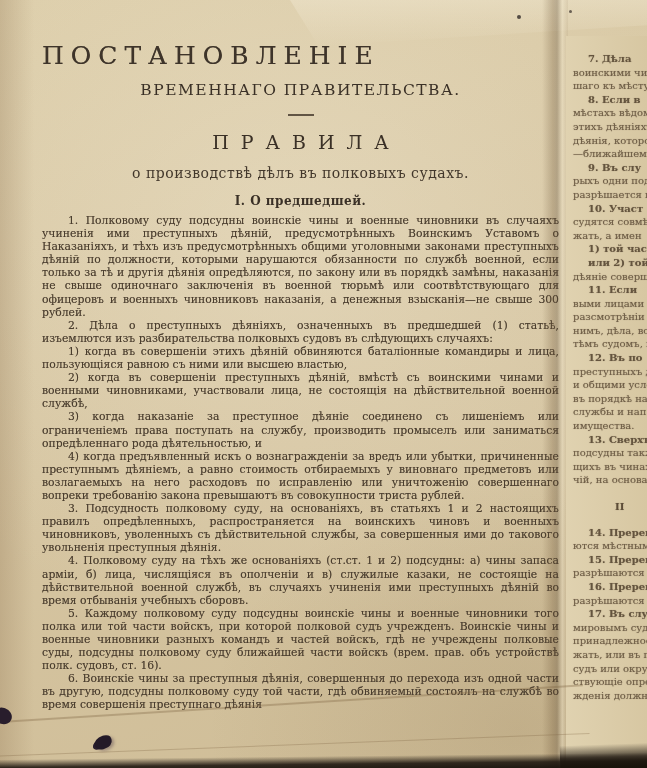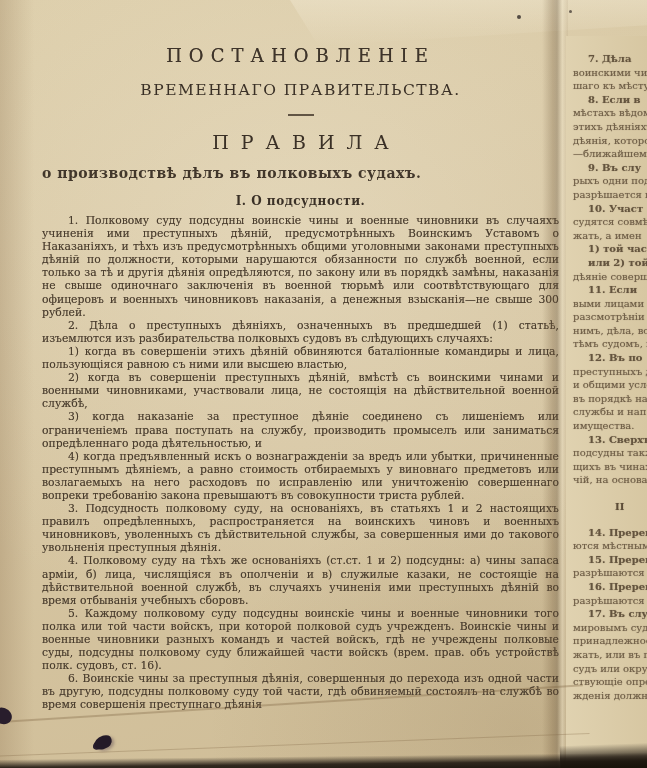--- a/index.html
+++ b/index.html
@@ -28,29 +28,29 @@
   .edge-strip{position:absolute;left:566px;top:16px;width:81px;height:751px;overflow:hidden;
     background:linear-gradient(to right,#e0d2b0,#d7c7a2);margin-top:20px;}
   .edge-lines{position:absolute;top:16px;left:7px;width:220px;
     font-size:10px;line-height:13.6px;color:#6e5d46;
     text-shadow:0 0 1px rgba(110,93,70,0.55);white-space:nowrap;}
   .edge-line{white-space:nowrap;}
   .edge-line.ind{padding-left:15px;font-weight:600;color:#64543e;}
   .edge-line.head{margin:13px 0 12px;padding-left:42px;font-weight:bold;color:#5d4d38;}
   
   .main-col{position:absolute;left:42px;top:30px;width:517px;color:#46392b;}
-  .doc-title{margin:14px 0 0;text-align:center;font-weight:normal;
-    font-size:18px;line-height:24px;letter-spacing:7px;color:#3e342a;
+  .doc-title{margin:14px 0 0;text-align:left;font-weight:normal;
+    font-size:25px;line-height:24px;letter-spacing:7px;color:#3e342a;
     text-shadow:0 0 0.5px rgba(62,52,42,0.65);}
   .doc-subtitle{margin:13px 0 0;text-align:center;font-weight:normal;
     font-size:15.5px;line-height:19px;letter-spacing:1.5px;color:#3a3026;}
   .rule{width:26px;height:2px;background:#4a3e30;margin:14px auto 0;opacity:.85;}
   .rules-title{margin:14px 0 0;text-align:center;font-weight:normal;
     font-size:19px;line-height:24px;letter-spacing:12px;padding-left:12px;color:#3a3026;}
-  .rules-subtitle{margin:10px 0 0;text-align:left;font-weight:bold;
+  .rules-subtitle{margin:10px 0 0;text-align:center;font-weight:normal;
     font-size:14px;line-height:18px;letter-spacing:0.5px;color:#42372b;}
   .section-heading{margin:12px 0 0;text-align:center;font-weight:bold;
     font-size:12px;line-height:14px;letter-spacing:0.5px;color:#3a3026;}
   .body-text{margin-top:6px;font-size:10.8px;line-height:13.1px;
     text-align:justify;color:#4a3d2e;text-shadow:0 0 0.4px rgba(74,61,46,0.5);}
   .para{margin:0;text-indent:26px;}
   
   .crease1{position:absolute;left:-16px;top:722px;width:600px;height:1.6px;
     background:rgba(125,100,66,0.35);transform:rotate(-3.6deg);transform-origin:left center;}
   .crease2{position:absolute;left:-10px;top:756px;width:600px;height:1.4px;
@@ -77,21 +77,21 @@
 <div class="sheet">
   <div class="left-vignette"></div>
   <div class="top-light"></div>
 
   <div class="main-col">
     <h1 class="doc-title">ПОСТАНОВЛЕНІЕ</h1>
     <h2 class="doc-subtitle">ВРЕМЕННАГО ПРАВИТЕЛЬСТВА.</h2>
     <div class="rule"></div>
     <h3 class="rules-title">ПРАВИЛА</h3>
     <div class="rules-subtitle">о производствѣ дѣлъ въ полковыхъ судахъ.</div>
-    <div class="section-heading">I. О подсудности.</div>
+    <div class="section-heading">I. О предшедшей.</div>
     <div class="body-text">
         <p class="para">1. Полковому суду подсудны воинскіе чины и военные чиновники въ случаяхъ учиненія ими преступныхъ дѣяній, предусмотрѣнныхъ Воинскимъ Уставомъ о Наказаніяхъ, и тѣхъ изъ предусмотрѣнныхъ общими уголовными законами преступныхъ дѣяній по должности, которыми нарушаются обязанности по службѣ военной, если только за тѣ и другія дѣянія опредѣляются, по закону или въ порядкѣ замѣны, наказанія не свыше одиночнаго заключенія въ военной тюрьмѣ или соотвѣтствующаго для офицеровъ и военныхъ чиновниковъ наказанія, а денежныя взысканія—не свыше 300 рублей.</p>
         <p class="para">2. Дѣла о преступныхъ дѣяніяхъ, означенныхъ въ предшедшей (1) статьѣ, изъемлются изъ разбирательства полковыхъ судовъ въ слѣдующихъ случаяхъ:</p>
         <p class="para">1) когда въ совершеніи этихъ дѣяній обвиняются баталіонные командиры и лица, пользующіяся равною съ ними или высшею властью,</p>
         <p class="para">2) когда въ совершеніи преступныхъ дѣяній, вмѣстѣ съ воинскими чинами и военными чиновниками, участвовали лица, не состоящія на дѣйствительной военной службѣ,</p>
         <p class="para">3) когда наказаніе за преступное дѣяніе соединено съ лишеніемъ или ограниченіемъ права поступать на службу, производить промыселъ или заниматься опредѣленнаго рода дѣятельностью, и</p>
         <p class="para">4) когда предъявленный искъ о вознагражденіи за вредъ или убытки, причиненные преступнымъ дѣяніемъ, а равно стоимость отбираемыхъ у виновнаго предметовъ или возлагаемыхъ на него расходовъ по исправленію или уничтоженію совершеннаго вопреки требованію закона превышаютъ въ совокупности триста рублей.</p>
         <p class="para">3. Подсудность полковому суду, на основаніяхъ, въ статьяхъ 1 и 2 настоящихъ правилъ опредѣленныхъ, распространяется на воинскихъ чиновъ и военныхъ чиновниковъ, уволенныхъ съ дѣйствительной службы, за совершенныя ими до такового увольненія преступныя дѣянія.</p>
         <p class="para">4. Полковому суду на тѣхъ же основаніяхъ (ст.ст. 1 и 2) подсудны: а) чины запаса арміи, б) лица, числящіяся въ ополченіи и в) служилые казаки, не состоящіе на дѣйствительной военной службѣ, въ случаяхъ учиненія ими преступныхъ дѣяній во время отбыванія учебныхъ сборовъ.</p>
         <p class="para">5. Каждому полковому суду подсудны воинскіе чины и военные чиновники того полка или той части войскъ, при которой полковой судъ учрежденъ. Воинскіе чины и военные чиновники разныхъ командъ и частей войскъ, гдѣ не учреждены полковые суды, подсудны полковому суду ближайшей части войскъ (врем. прав. объ устройствѣ полк. судовъ, ст. 16).</p>

